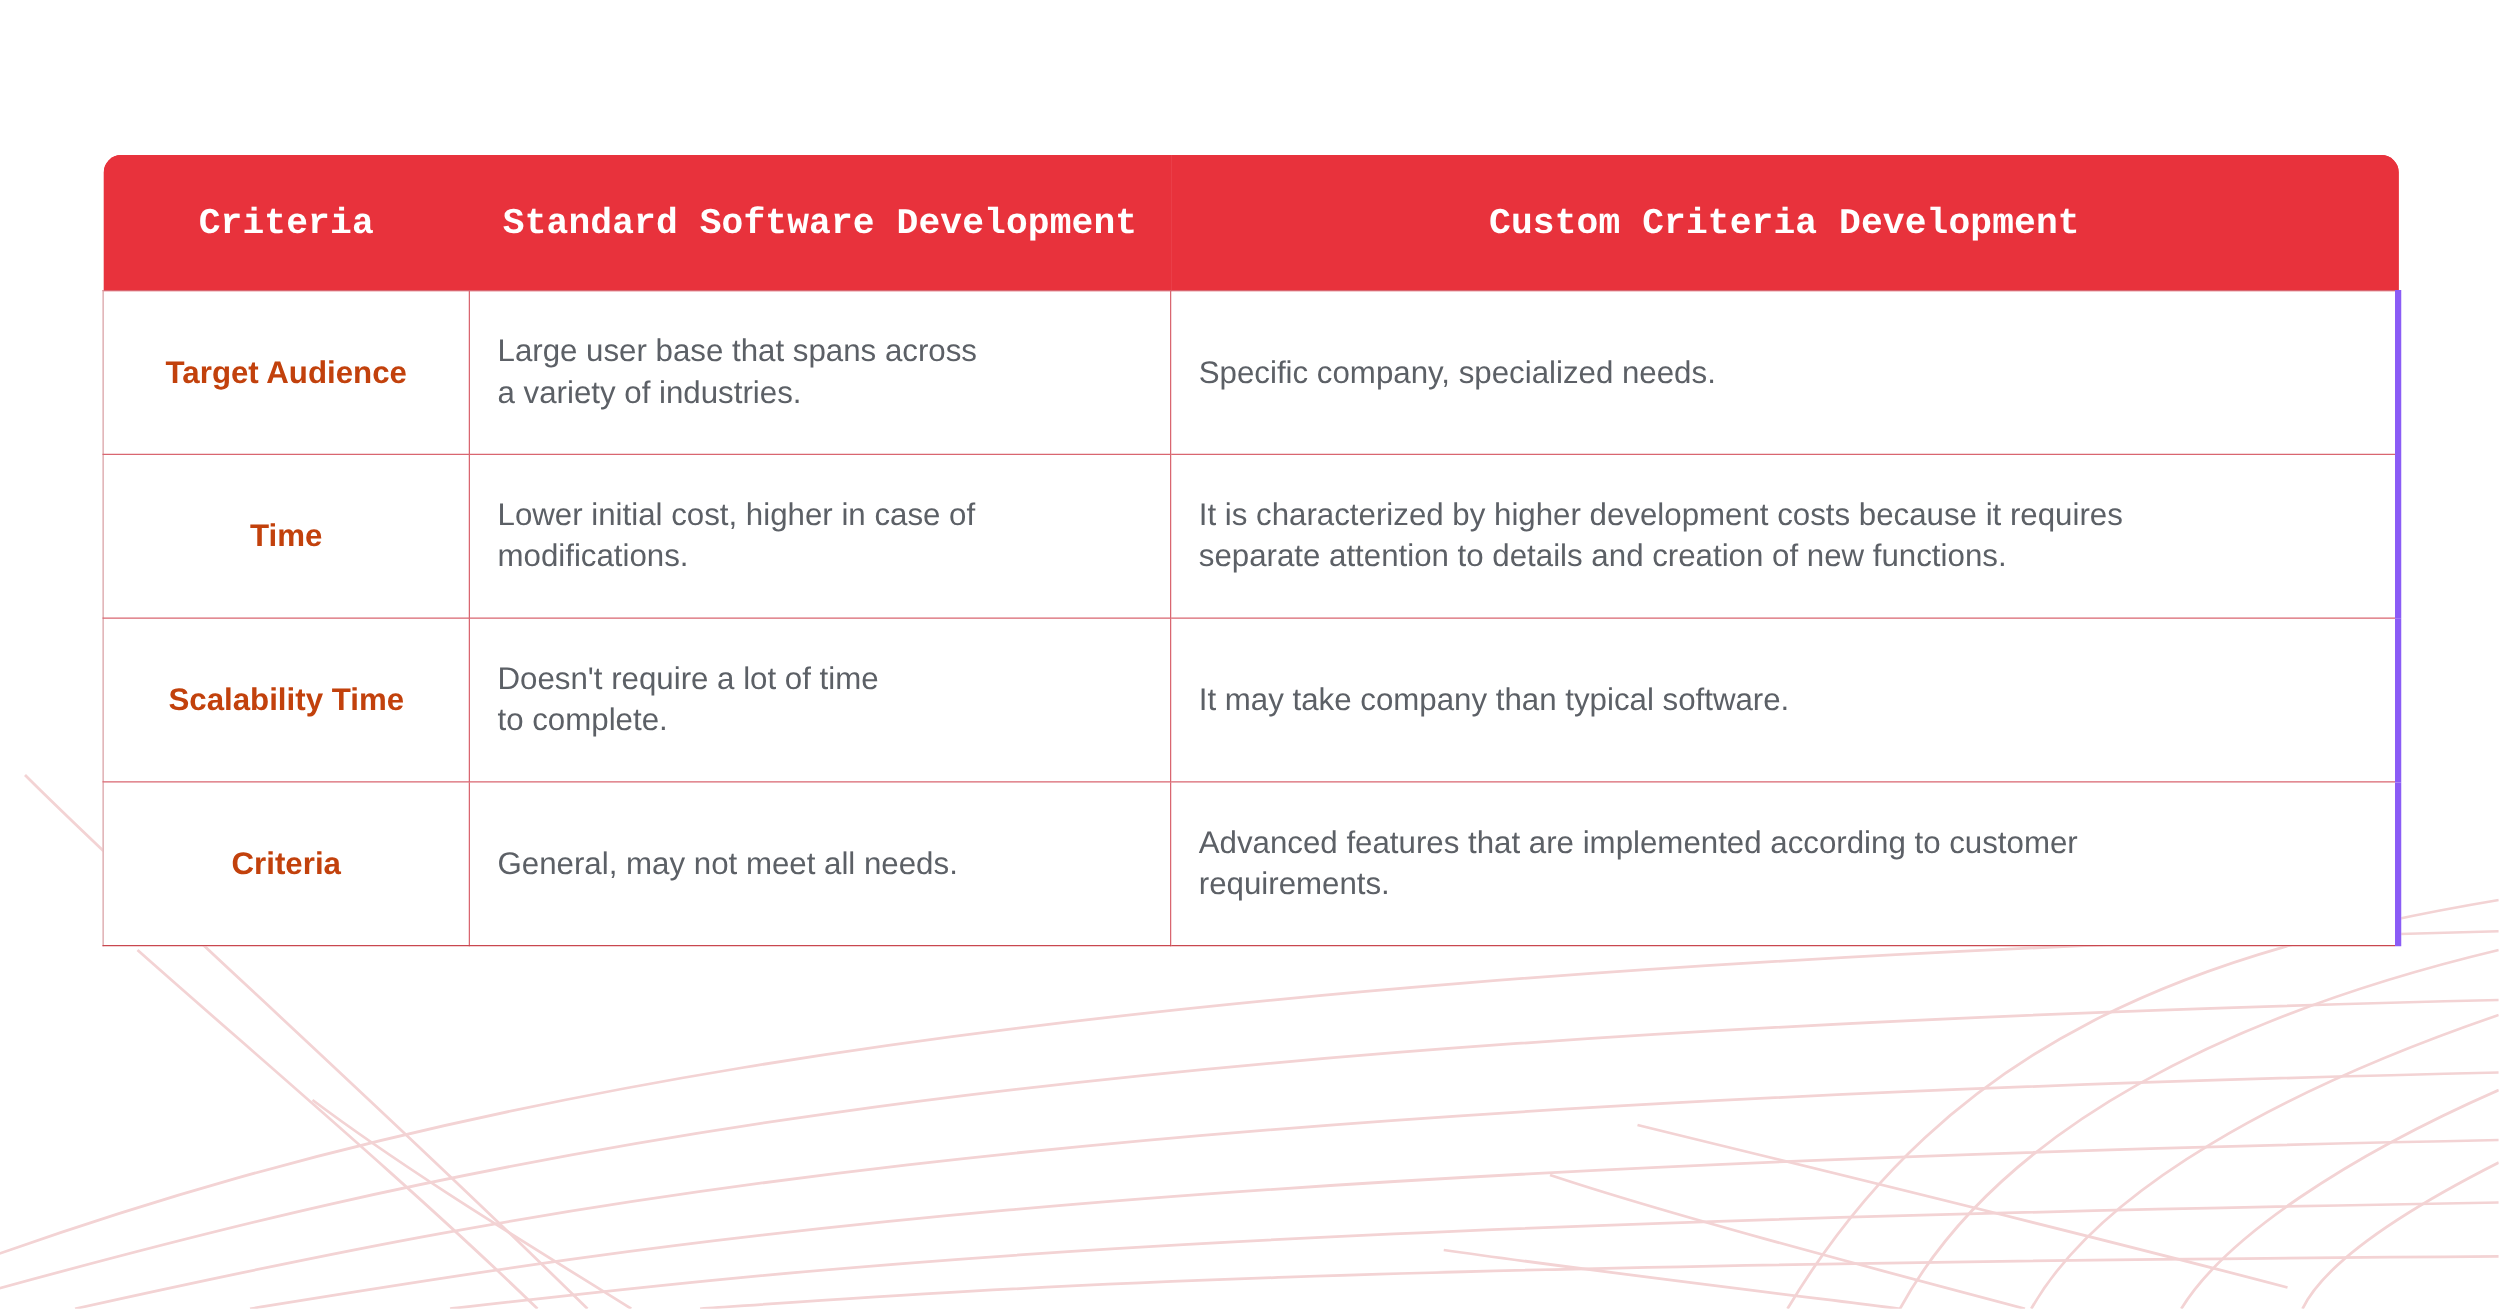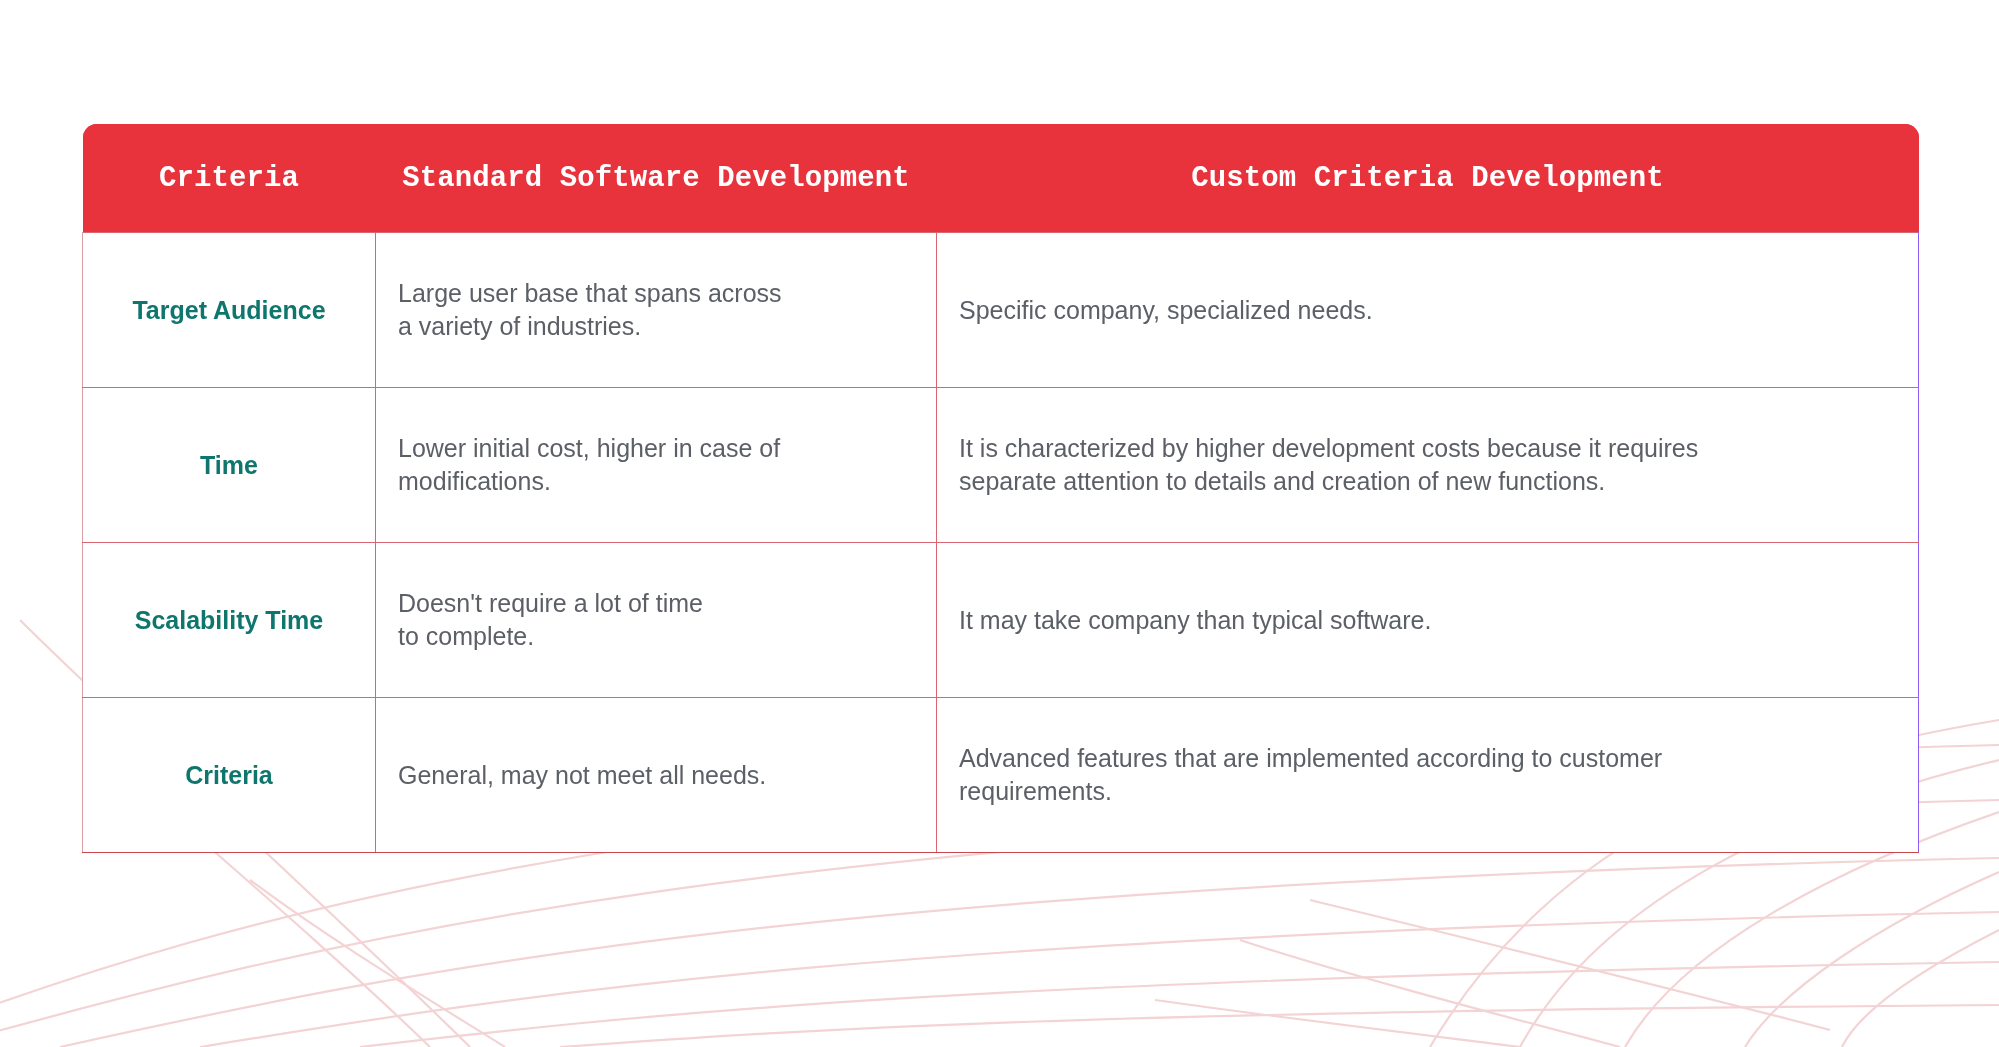--- a/index.html
+++ b/index.html
@@ -74,37 +74,37 @@
     padding: 0 0 0 0;
     height: 118px;
     background: #ffffff;
   }
   tbody tr:last-child td {
     border-bottom: 1px solid #C9474F;
   }
 
   td.criteria-cell {
     text-align: center;
-    color: #0f766e;
+    color: #c2410c;
     font-weight: bold;
     font-size: 25px;
     line-height: 1.28;
-    padding: 18px 14px;
+    padding: 6px 14px;
     border-left: 1px solid #D9A0A4;
   }
   td.body-cell {
     text-align: left;
     color: #5c6066;
     font-weight: 400;
     font-size: 25px;
     line-height: 1.32;
     padding: 6px 24px 6px 22px;
   }
   td.body-cell.last {
-    border-right: 1px solid #8b5cf6;
+    border-right: 5px solid #8b5cf6;
     margin-top: 20px;
   }
   .cell-text { display: block; white-space: pre-line; }
 </style>
 </head>
 <body>
 
 <svg id="bg-decoration" viewBox="0 0 1999 1047" width="1999" height="1047" aria-hidden="true">
   <g fill="none" stroke="#F3D3D4" stroke-width="2.2">
     <path d="M -120 1047 C 260 900 700 780 1999 745"></path>

